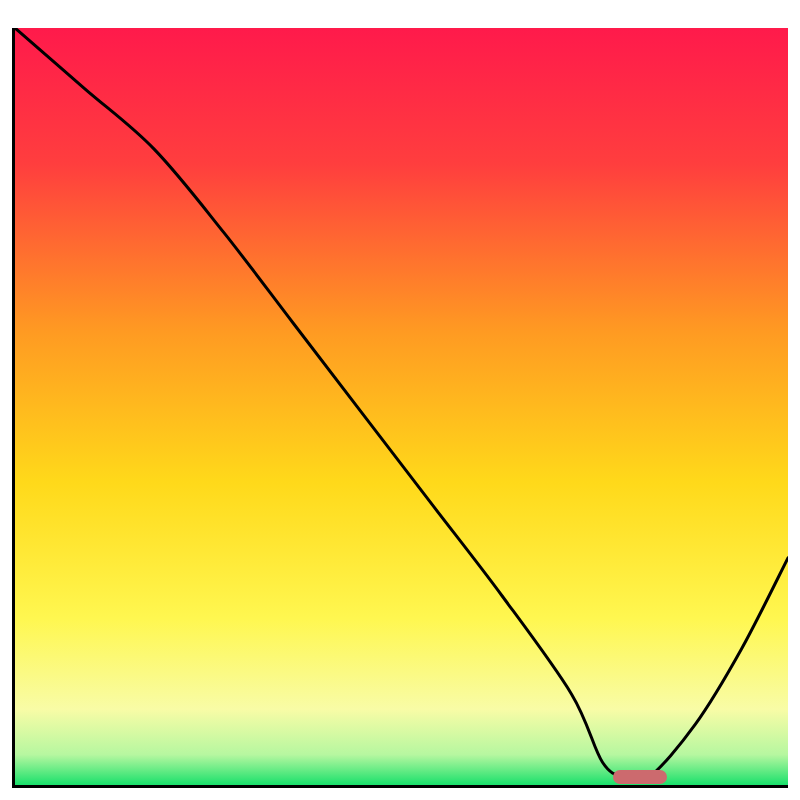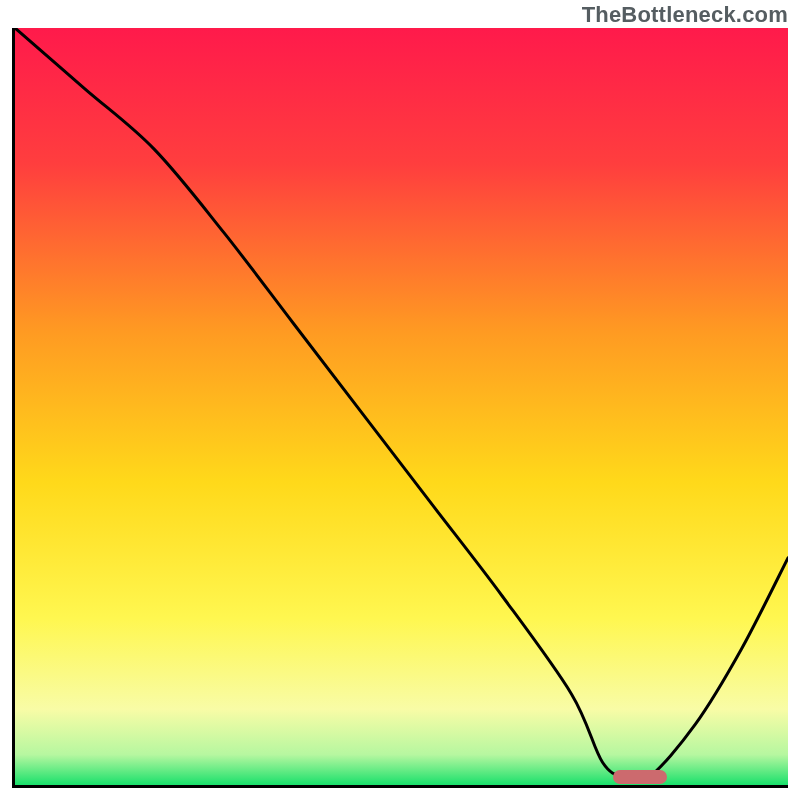--- a/index.html
+++ b/index.html
@@ -51,21 +51,20 @@
     position: absolute;
     height: 14px;
     border-radius: 7px;
     background: #cc6a6e;
   }
 </style>
 </head>
 <body>
 
 <div class="container">
-  <div class="watermark">TheBottleneck.com</div>
 
   <div class="plot-frame">
     <svg class="bg" viewBox="0 0 776 757" preserveAspectRatio="none">
       <defs>
         <linearGradient id="grad" x1="0" y1="0" x2="0" y2="1">
             <stop offset="0%" stop-color="#ff1a4b"></stop>
             <stop offset="18%" stop-color="#ff3e3e"></stop>
             <stop offset="40%" stop-color="#ff9a22"></stop>
             <stop offset="60%" stop-color="#ffd91a"></stop>
             <stop offset="78%" stop-color="#fff750"></stop>

